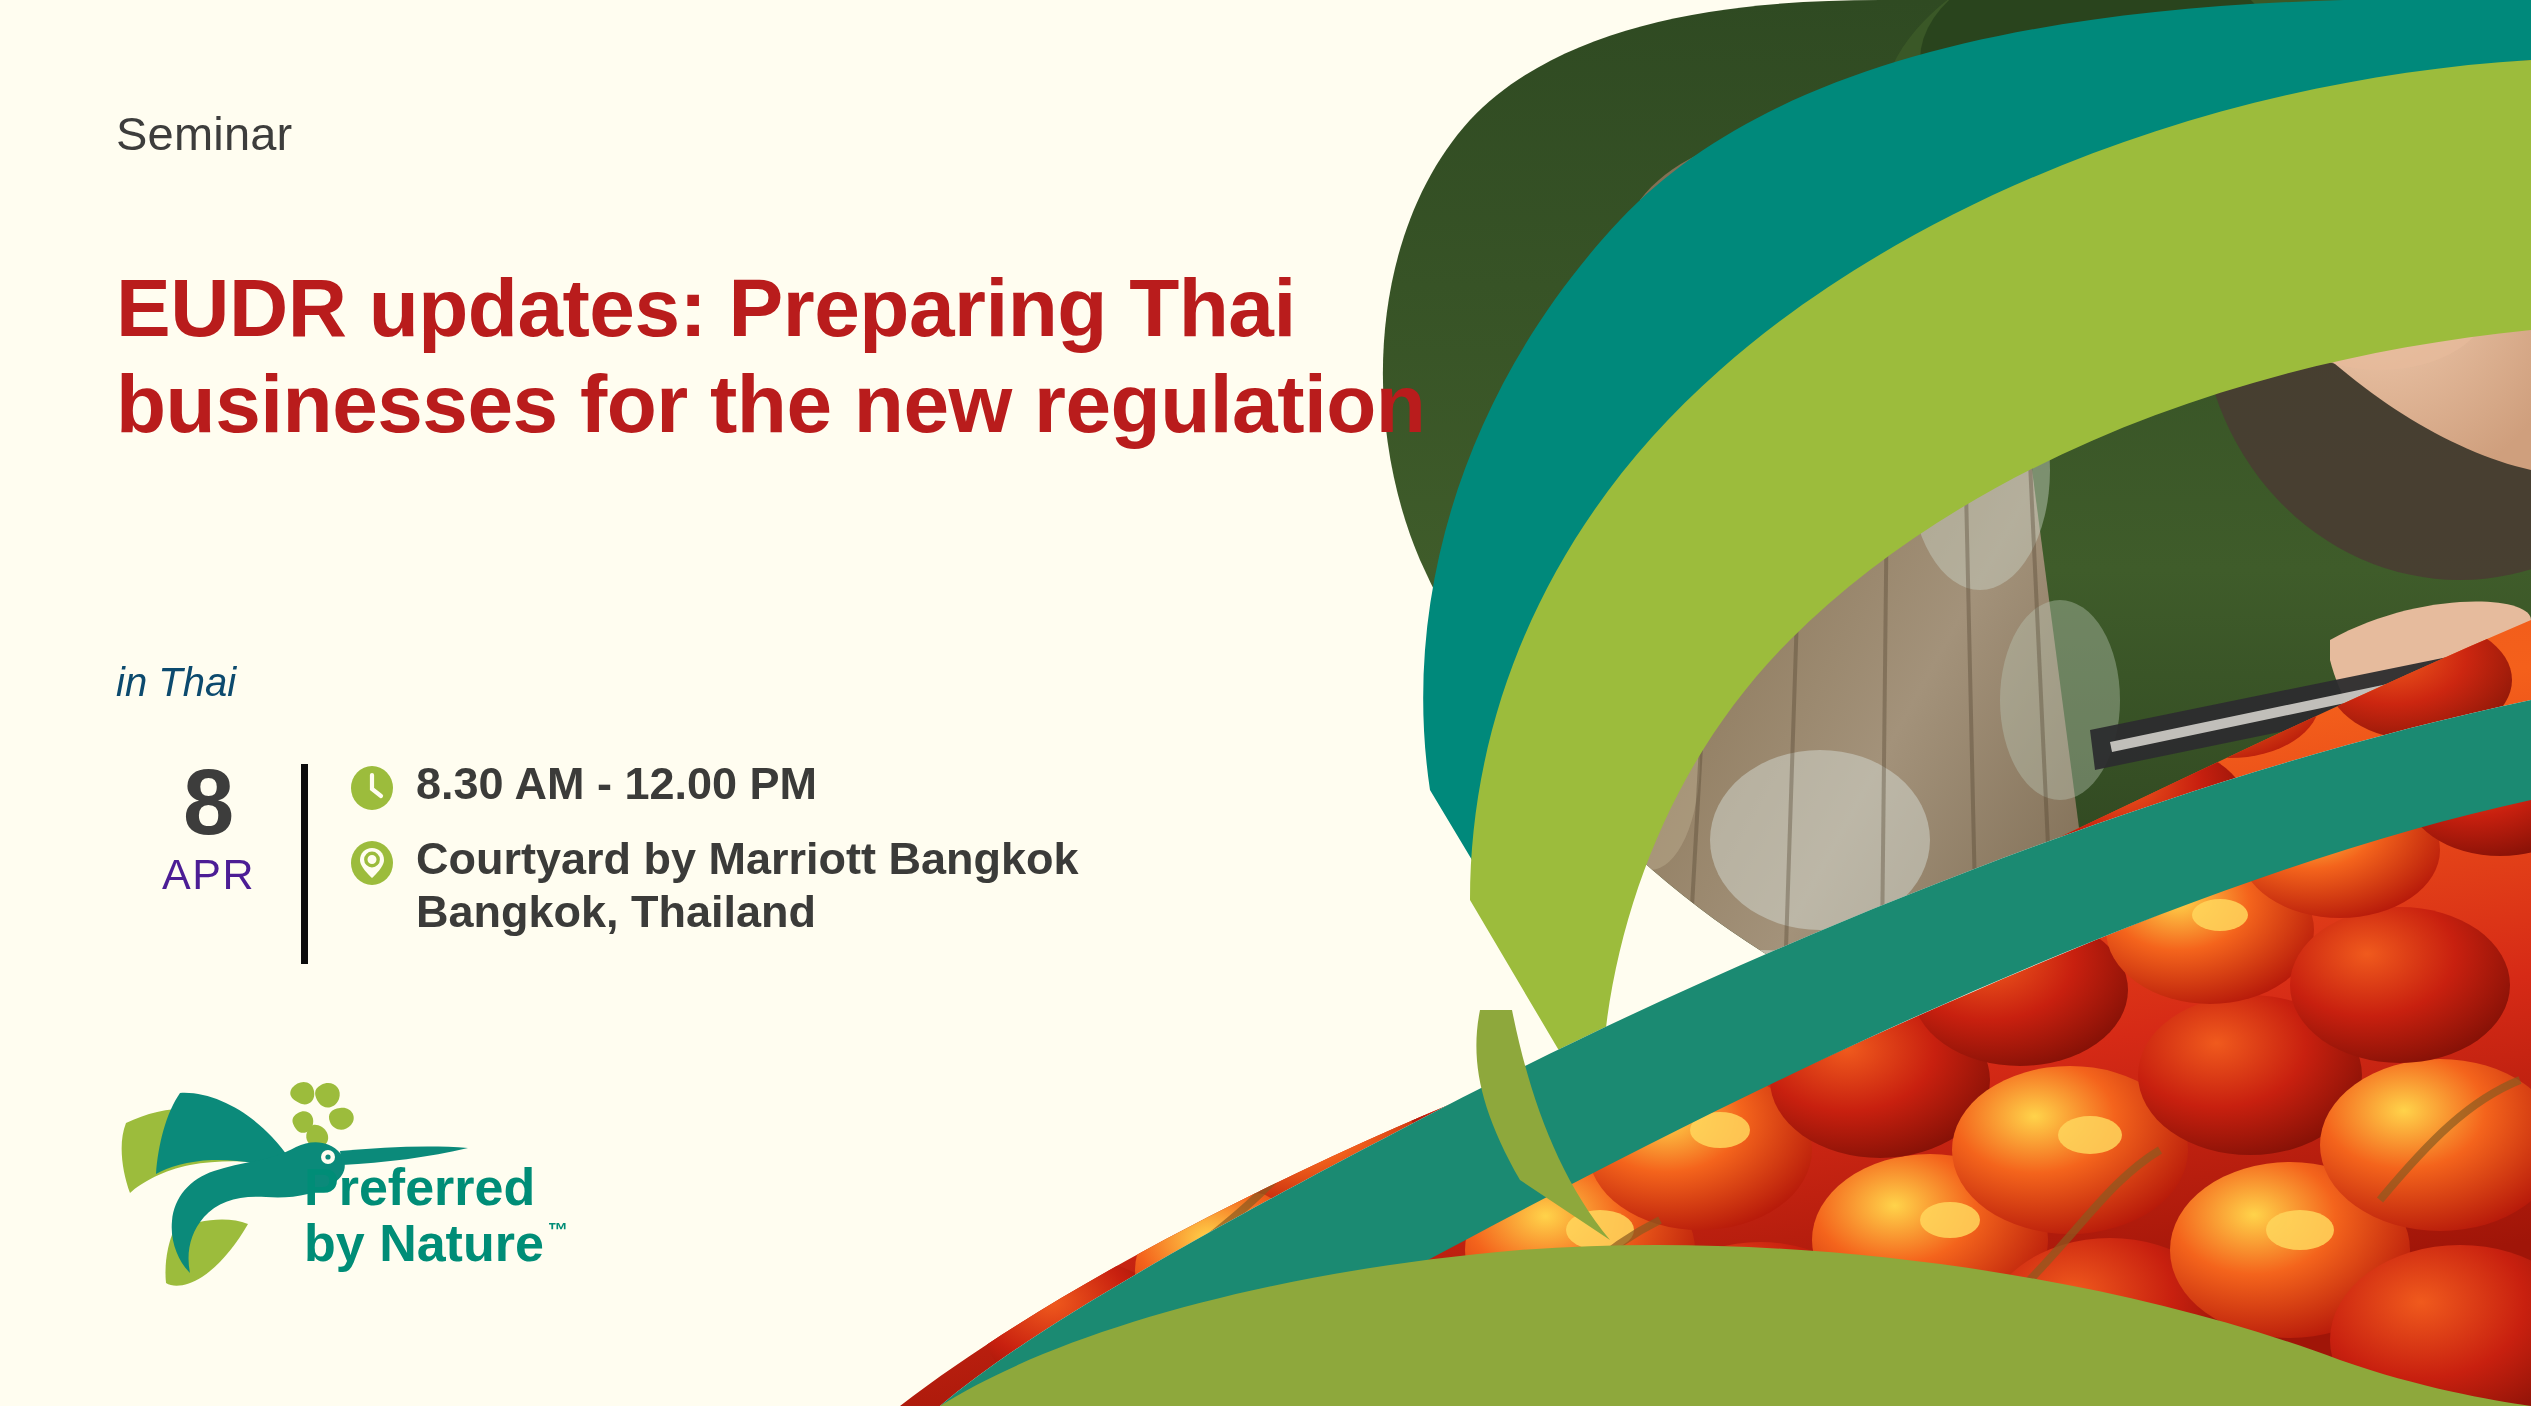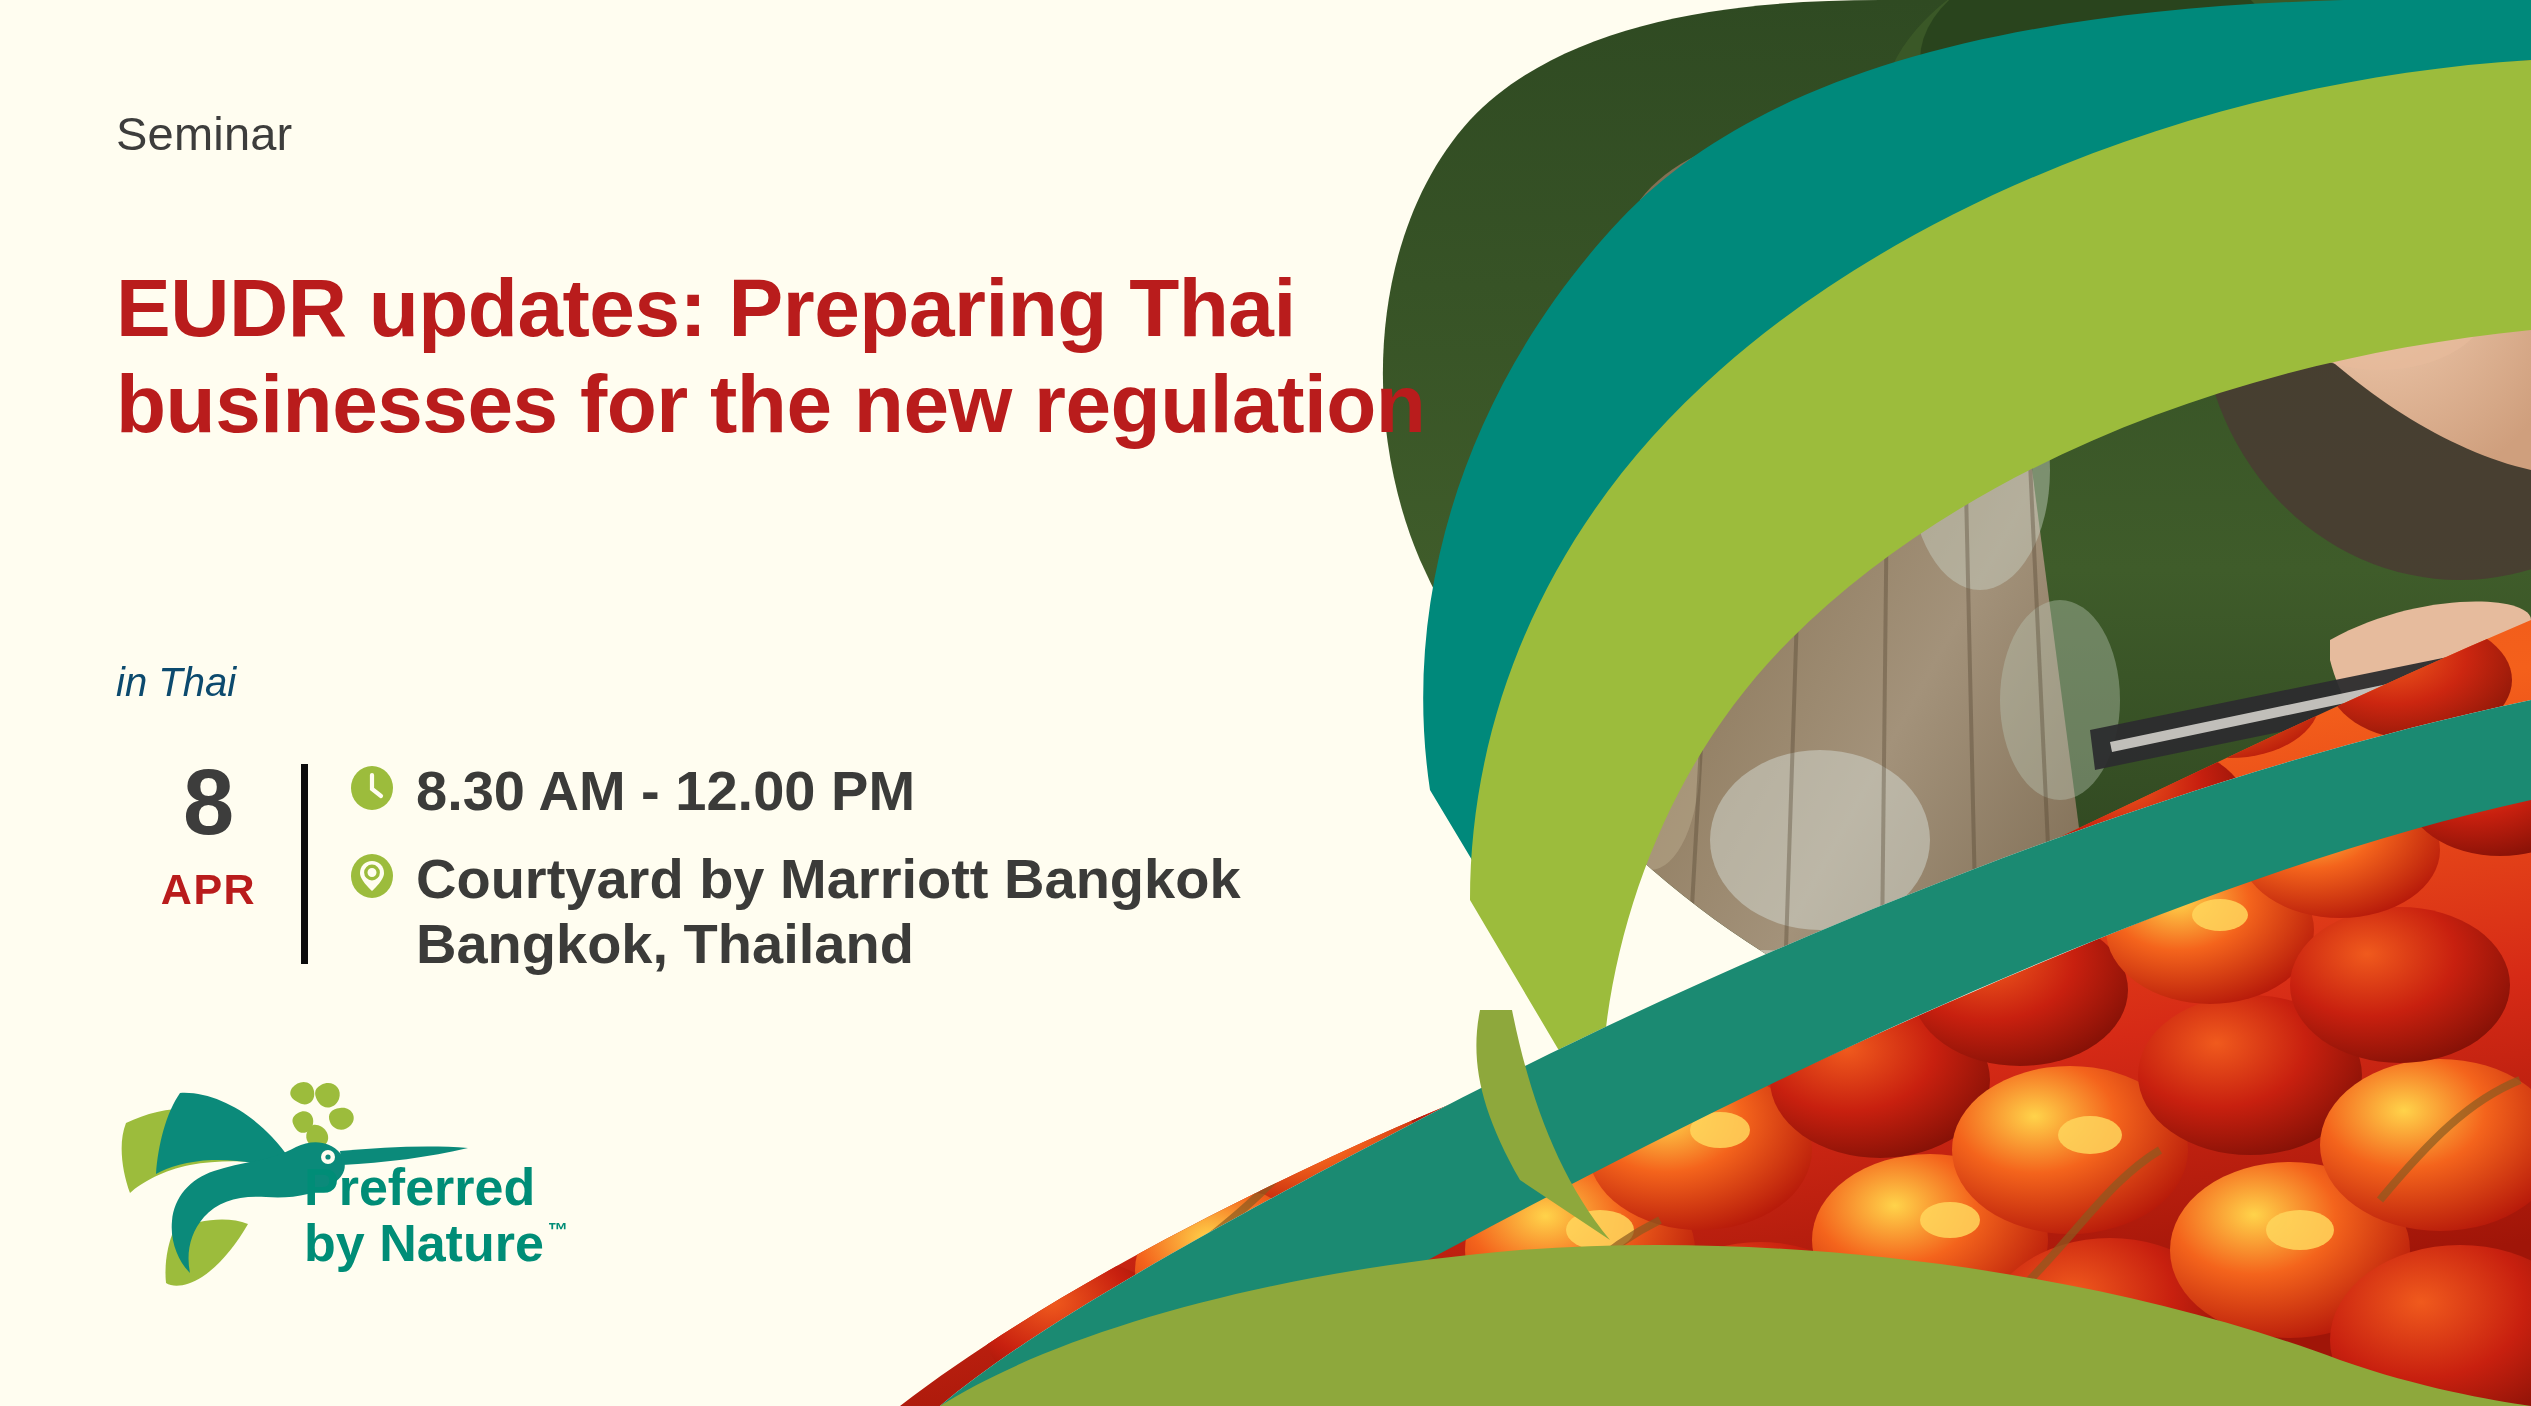--- a/index.html
+++ b/index.html
@@ -86,25 +86,25 @@
   }
   .datebox .day {
     font-size: 92px;
     font-weight: 700;
     color: #3d3d3c;
     line-height: 0.92;
     display: block;
   }
   .datebox .mon {
     font-size: 43px;
-    font-weight: 700;
-    color: #b91c1c;
+    font-weight: 400;
+    color: #4c1d95;
     letter-spacing: 1.5px;
     display: block;
-    margin-top: 20px;
+    margin-top: 5px;
   }
 
   .vrule {
     width: 7px;
     height: 200px;
     background: #0b0b0b;
     margin: 12px 0 0 0;
     flex: 0 0 auto;
   }
 
@@ -120,21 +120,21 @@
   .detail-row:last-child { margin-bottom: 0; }
 
   .pill {
     flex: 0 0 auto;
     width: 44px;
     height: 46px;
     margin-right: 22px;
     margin-top: 7px;
   }
   .detail-text {
-    font-size: 56px;
+    font-size: 45px;
     font-weight: 700;
     color: #3b3b39;
     line-height: 1.17;
     white-space: pre-line;
   }
 
   
   .logo {
     position: absolute;
     left: 0;

